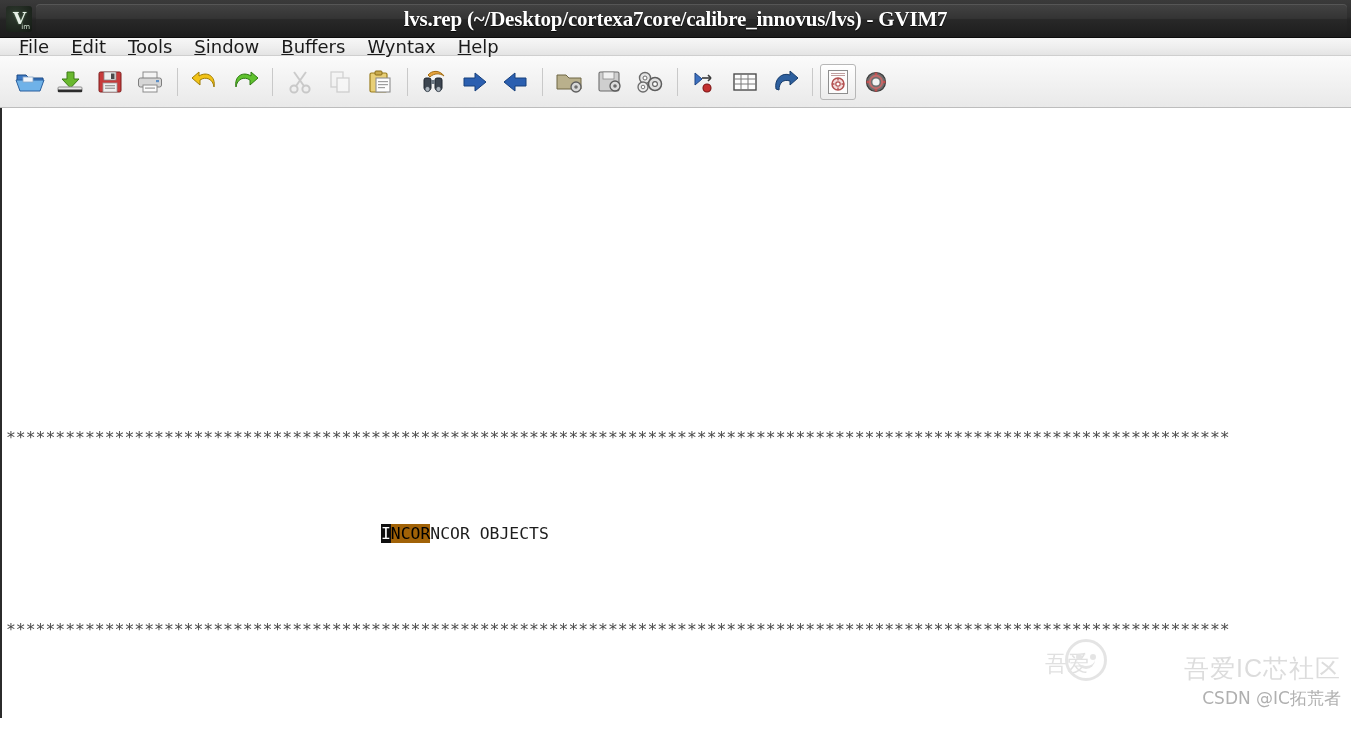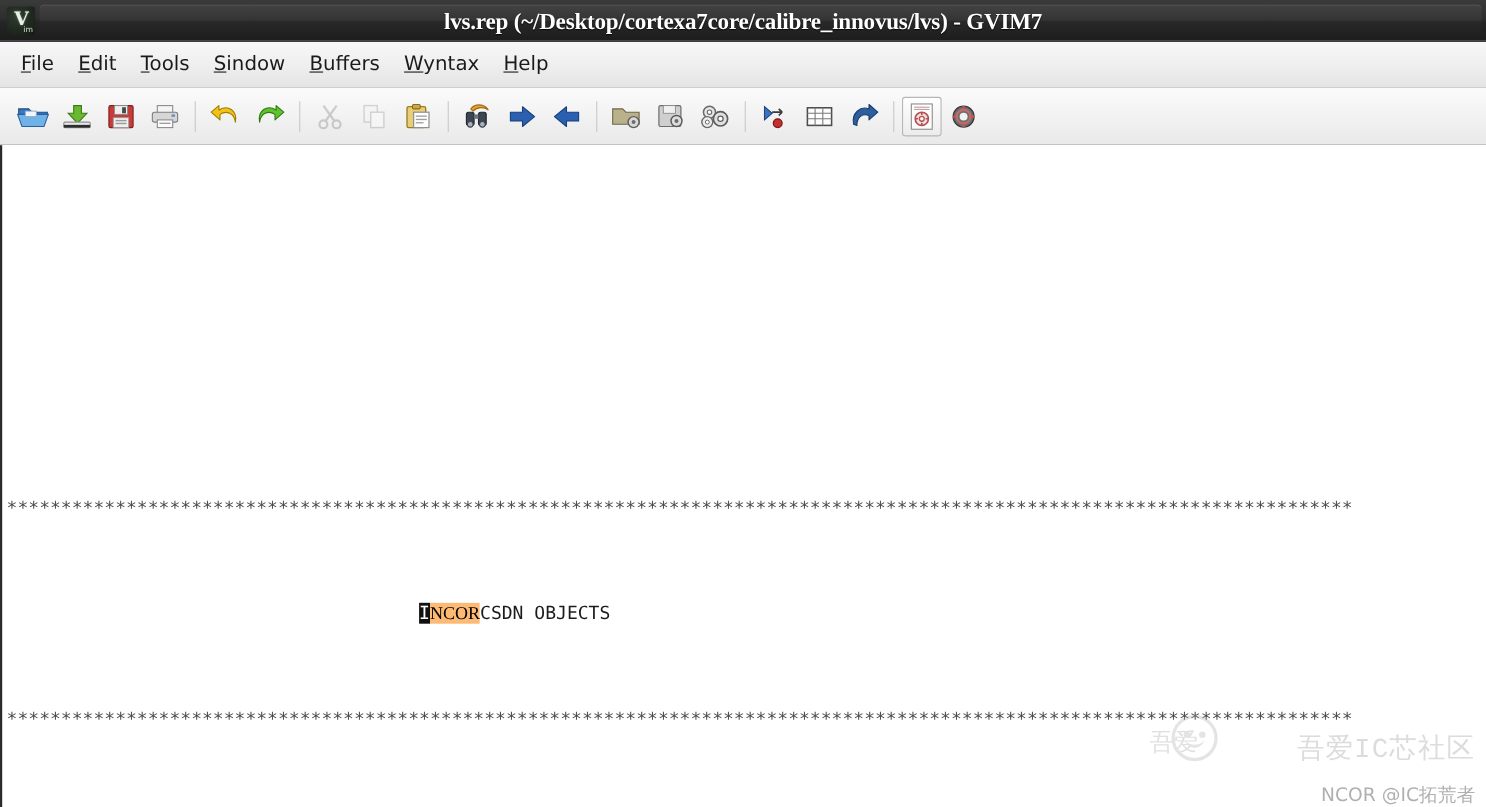--- a/index.html
+++ b/index.html
@@ -85,21 +85,21 @@
     font-family: Liberation Serif, serif;
     font-weight: bold;
     font-size: 21px;
     letter-spacing: -0.2px;
     white-space: nowrap;
     text-shadow: 0 1px 1px rgba(0,0,0,0.85);
   }
 
   
   .menubar {
-    height: 42px;
+    height: 18px;
     background: linear-gradient(to bottom, #f7f7f7 0%, #eeeeee 55%, #e4e4e4 100%);
     border-bottom: 1px solid #cfcfcf;
     display: flex;
     align-items: center;
     padding-left: 8px;
     box-sizing: border-box;
   }
   .menu-item {
     font-family: "DejaVu Sans", sans-serif;
     font-size: 18px;
@@ -163,39 +163,39 @@
     font-family: "DejaVu Sans Mono", monospace;
     font-size: 16.4px;
     line-height: 24px;
     color: #1c1c1c;
     padding: 6px 0 0 4px;
     white-space: pre;
     letter-spacing: 0px;
     box-sizing: border-box;
   }
   .doc .line { height: 24px; white-space: pre; }
-  .hl { background: #fdba74; color: #000000; font-family: Liberation Serif, serif; }
+  .hl { background: #a16207; color: #000000; }
   .cursor { background: #101010; color: #ffffff; }
   .stars { color: #4a4a4a; }
 
   
   .watermark {
     position: absolute;
     right: 6px;
-    bottom: 46px;
+    bottom: 33px;
     width: 300px;
     height: 56px;
     pointer-events: none;
     opacity: 0.30;
   }
   .wm-cn {
     position: absolute;
     right: 4px;
     bottom: 0px;
-    font-family: Liberation Mono, monospace;
+    font-family: Liberation Sans, sans-serif;
     font-size: 25px;
     color: #8e8e8e;
     white-space: nowrap;
     letter-spacing: 1px;
   }
   .wm-face {
     position: absolute;
     left: 20px;
     bottom: 4px;
     width: 42px;
@@ -454,21 +454,21 @@
 
   <div class="textarea">
     <div class="doc">
 
       <div class="line"></div>
       <div class="line"></div>
       <div class="line"></div>
 
       <div class="line"><span class="stars">****************************************************************************************************************************</span></div>
 
-      <div class="line"><span>                                      </span><span class="cursor">I</span><span class="hl">NCOR</span><span>CSDN OBJECTS</span></div>
+      <div class="line"><span>                                      </span><span class="cursor">I</span><span class="hl">NCOR</span><span>NCOR OBJECTS</span></div>
 
       <div class="line"><span class="stars">****************************************************************************************************************************</span></div>
 
       <div class="line"></div>
       
 
       
       
 
       
@@ -498,17 +498,17 @@
 
     </div>
 
     <div class="watermark">
       <span class="wm-prefix">吾爱</span>
       <span class="wm-face">
           <span class="wm-smile"></span>
         </span>
       <span class="wm-cn">吾爱IC芯社区</span>
     </div>
-    <div class="credit">NCOR @IC拓荒者</div>
+    <div class="credit">CSDN @IC拓荒者</div>
 
   </div>
 
 </div>
 
 </body></html>

